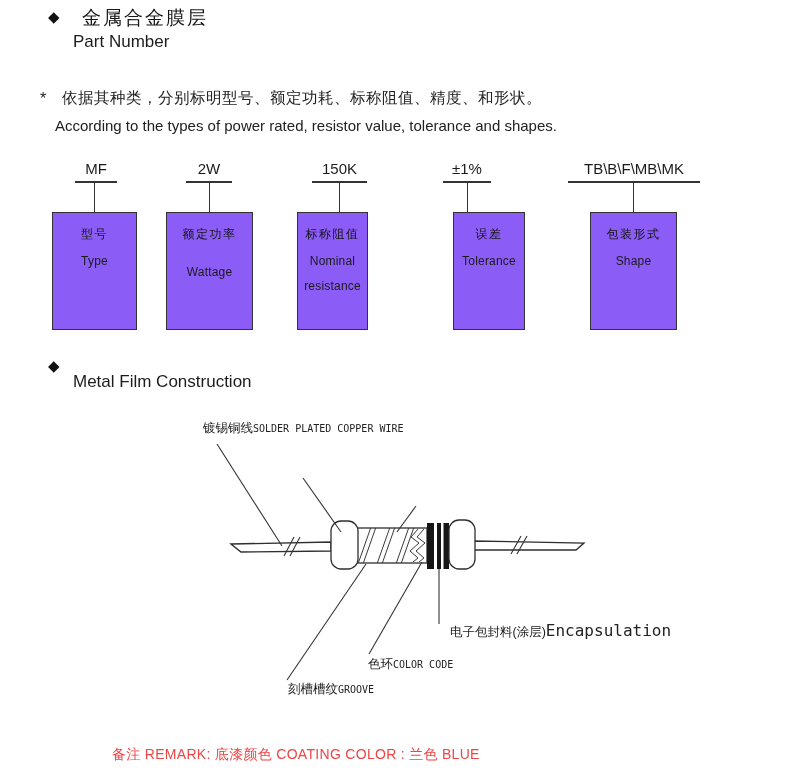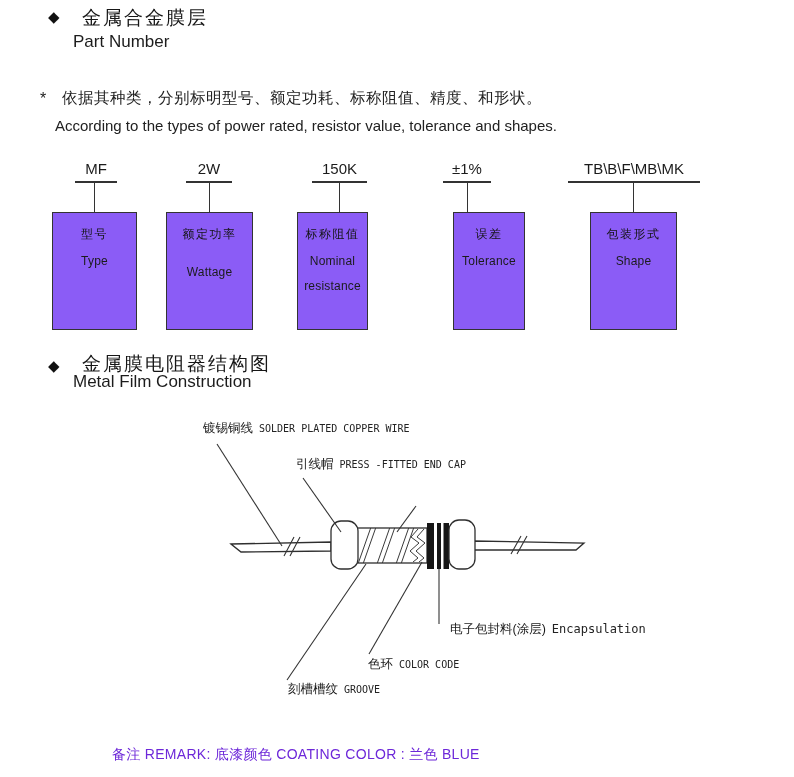--- a/index.html
+++ b/index.html
@@ -26,22 +26,22 @@
   .pn-stem{border-left:1.5px solid #333;width:0;}
   .pn-box{
     border:1.6px solid #333;
     display:flex;flex-direction:column;align-items:center;
     padding-top:13px;gap:11px;box-sizing:border-box;
     font-size:12px;background:#8b5cf6;
   }
   .pn-box .cn{letter-spacing:1.5px;color:#141414;}
   .pn-box .en{letter-spacing:0.2px;color:#1b1b1b;}
   .dlabel{white-space:nowrap;font-size:12.5px;color:#1a1a1a;}
-  .dlabel .en{font-family:"DejaVu Sans Mono","Liberation Mono",monospace;font-size:10px;margin-left:6px;color:#222;}
-  .remark{font-size:14px;color:#6d28d9;letter-spacing:0.3px;white-space:nowrap;}
+  .dlabel .en{font-family:"DejaVu Sans Mono","Liberation Mono",monospace;font-size:10px;color:#222;}
+  .remark{font-size:14px;color:#ef4444;letter-spacing:0.3px;white-space:nowrap;}
   svg .ln{stroke:#333;stroke-width:1.1;fill:none;}
   svg .shape{stroke:#2f2f2f;stroke-width:1.3;fill:#ffffff;}
   svg .hatch{stroke:#3a3a3a;stroke-width:1;fill:none;}
   svg .band{fill:#161616;stroke:none;}
 </style>
 </head>
 <body>
 
 <div id="page">
 
@@ -83,21 +83,20 @@
   </div>
 
   <div class="abs pn-code" style="left:568px;top:160px;width:132px;">TB\B\F\MB\MK</div>
   <div class="abs pn-stem" style="left:633px;top:182px;height:30px;"></div>
   <div class="abs pn-box" style="left:590px;top:212px;width:87px;height:118px;">
     <span class="cn">包装形式</span>
     <span class="en">Shape</span>
   </div>
 
   <span class="abs bullet" style="left:48px;top:357px;">◆</span>
-  <div class="abs sec-title-cn" style="left:82px;top:351px;">金属膜电阻器结构图</div>
   <div class="abs sec-title-en" style="left:73px;top:372px;">Metal Film Construction</div>
 
   <svg class="abs" style="left:0;top:0;" width="794" height="777" viewBox="0 0 794 777">
     <defs>
       <clipPath id="bodyclip">
           <rect x="356" y="528" width="71" height="35"></rect>
         </clipPath>
     </defs>
 
     <polygon class="shape" points="231,544 331,542 331,551 241,552"></polygon>
@@ -124,25 +123,22 @@
     <line class="ln" x1="303" y1="478" x2="341" y2="532"></line>
     <line class="ln" x1="416" y1="506" x2="397" y2="532"></line>
     <line class="ln" x1="439" y1="569" x2="439" y2="624"></line>
     <line class="ln" x1="422" y1="562" x2="369" y2="654"></line>
     <line class="ln" x1="366" y1="564" x2="287" y2="680"></line>
   </svg>
 
   <div class="abs dlabel" style="left:203px;top:420px;">
     <span>镀锡铜线</span><span class="en">SOLDER PLATED COPPER WIRE</span>
   </div>
-  <div class="abs dlabel" style="left:296px;top:456px;">
-    <span>引线帽</span><span class="en">PRESS -FITTED END CAP</span>
-  </div>
   <div class="abs dlabel" style="left:450px;top:621px;">
-    <span>电子包封料(涂层)</span><span class="en" style="font-size:12px">Encapsulation</span>
+    <span>电子包封料(涂层)</span><span class="en" style="font-size:16px">Encapsulation</span>
   </div>
   <div class="abs dlabel" style="left:368px;top:656px;">
     <span>色环</span><span class="en">COLOR CODE</span>
   </div>
   <div class="abs dlabel" style="left:288px;top:681px;">
     <span>刻槽槽纹</span><span class="en">GROOVE</span>
   </div>
 
   <div class="abs remark" style="left:112px;top:746px;">备注 REMARK: 底漆颜色 COATING COLOR : 兰色 BLUE</div>
 

